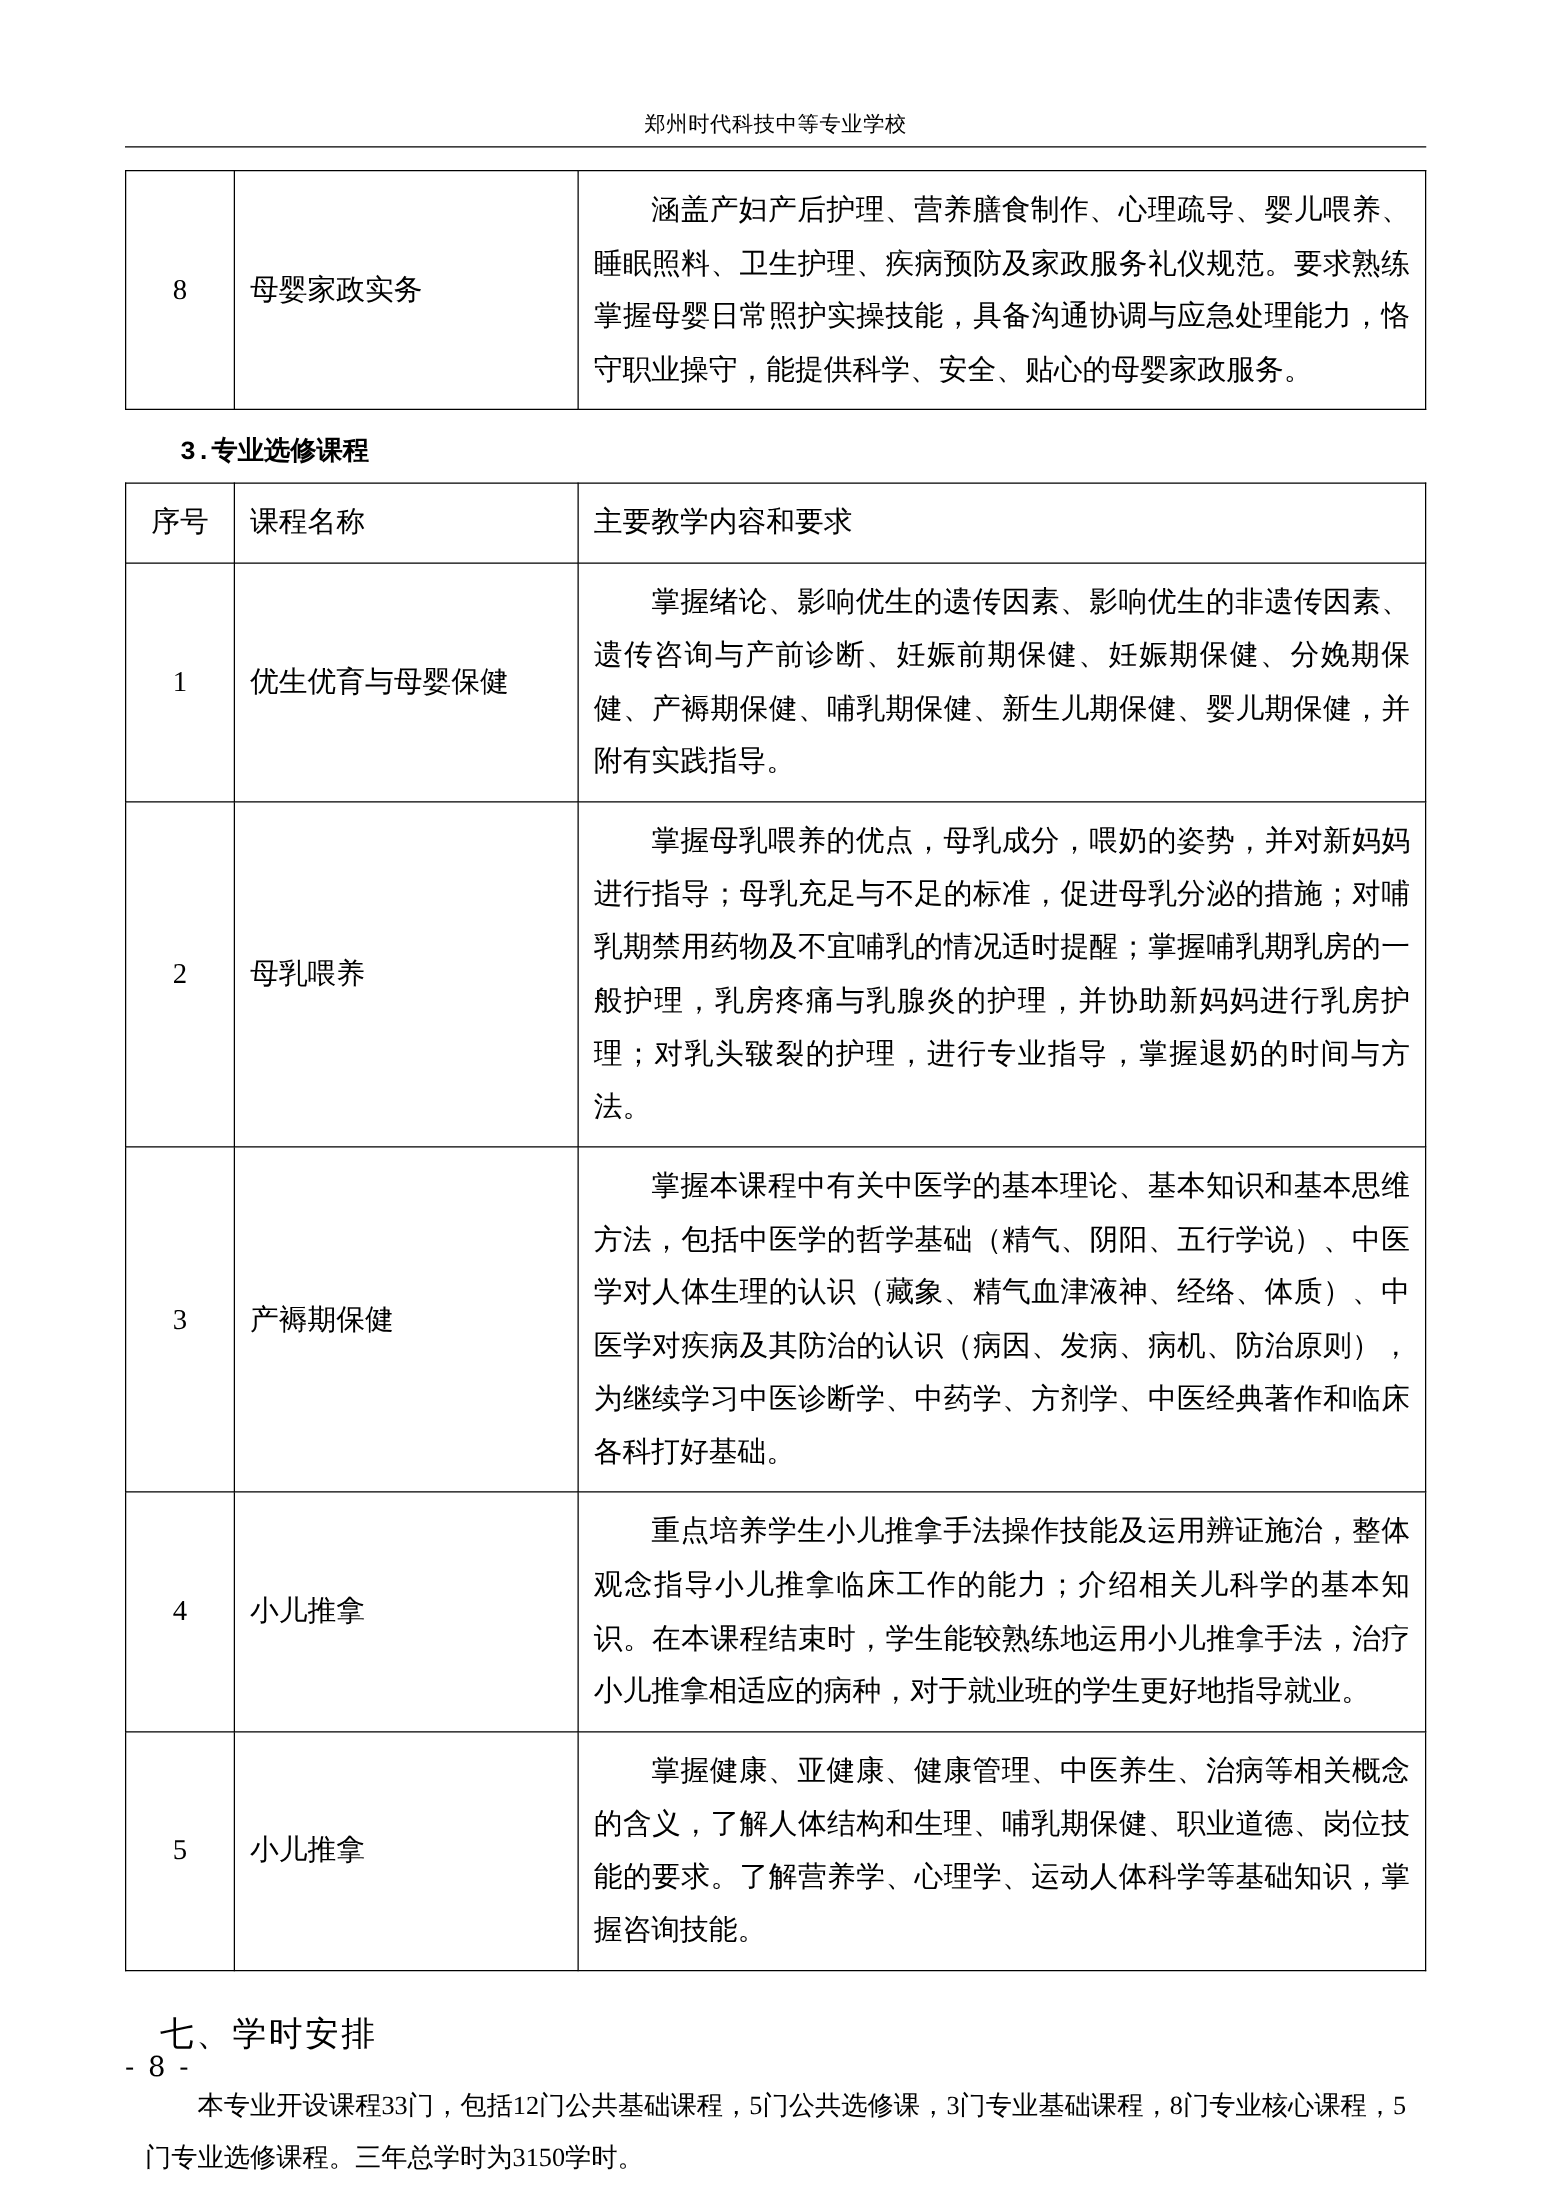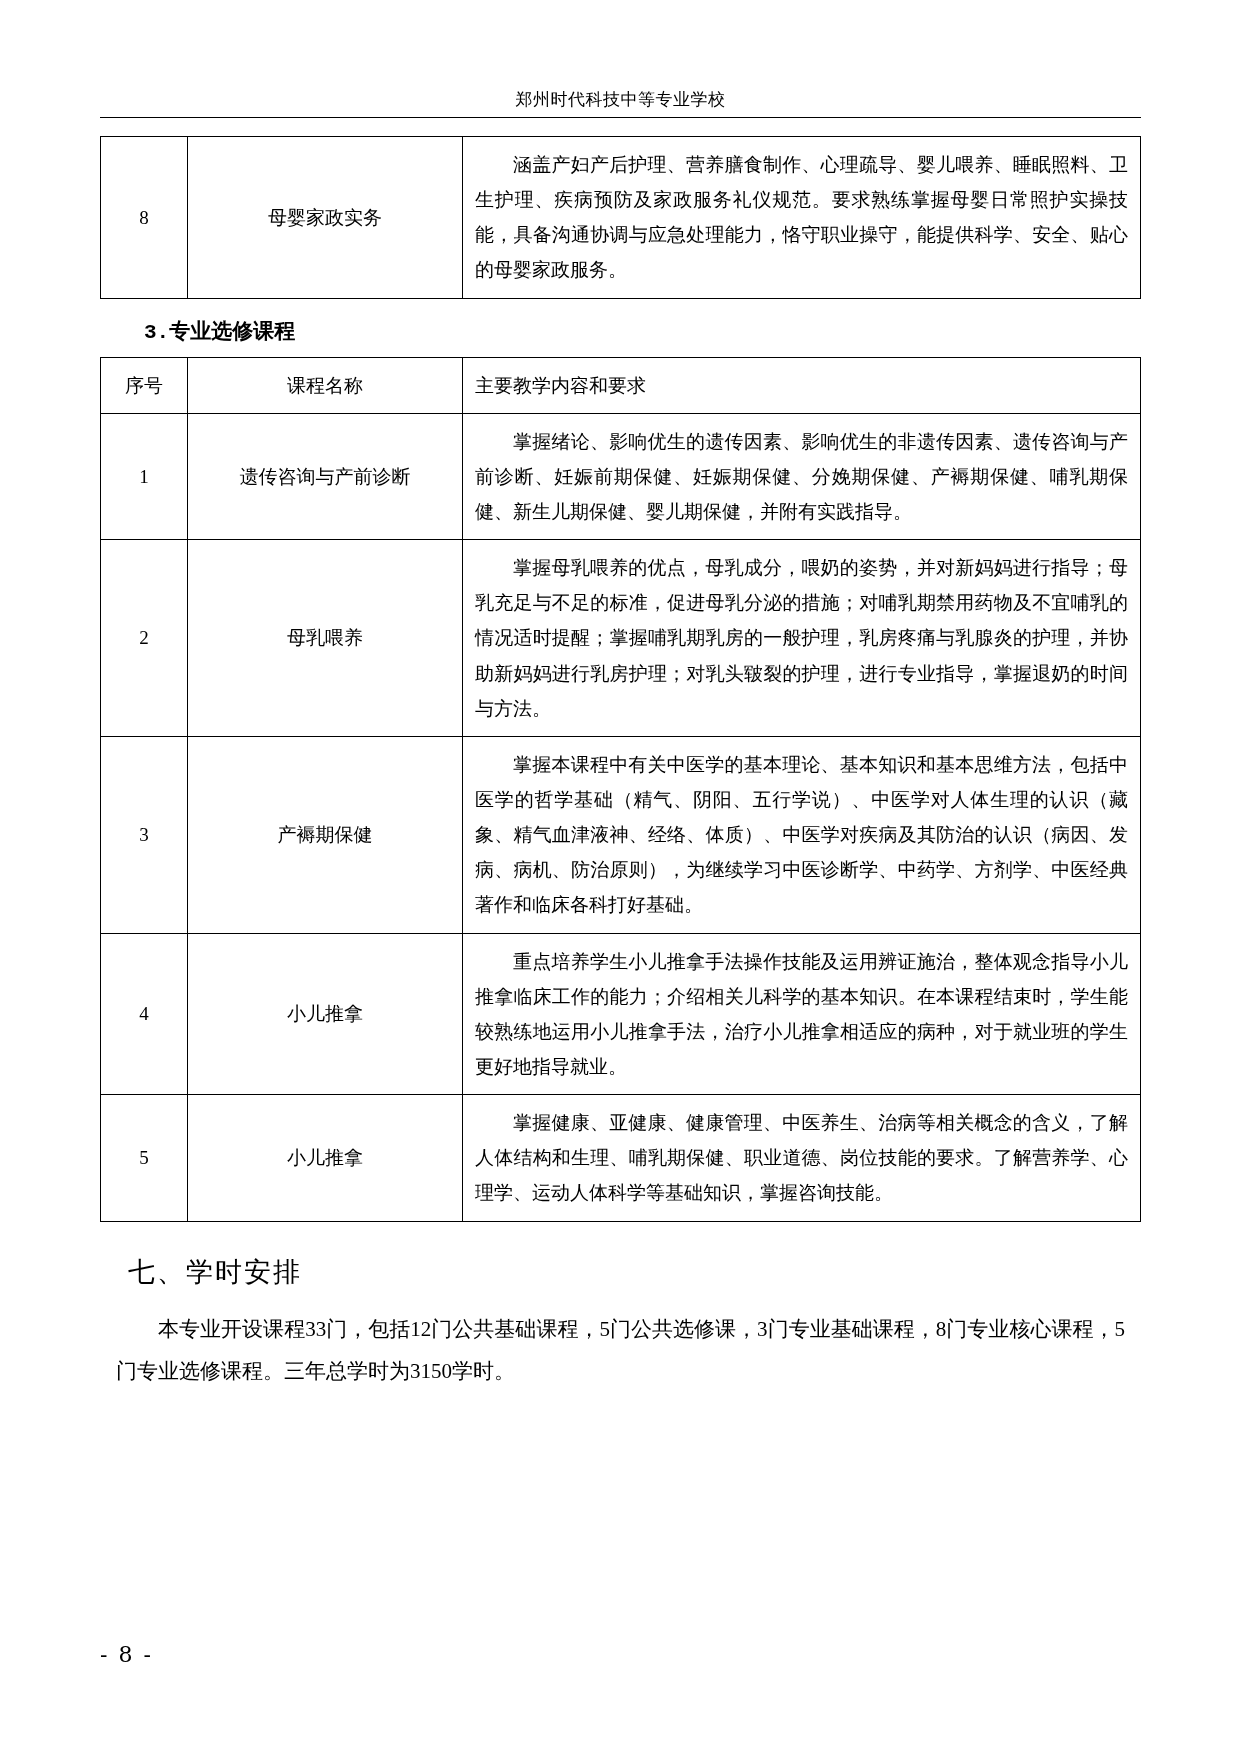--- a/index.html
+++ b/index.html
@@ -35,25 +35,25 @@
 
   table.doc-table {
     border-collapse: collapse;
     width: 100%;
     table-layout: fixed;
   }
   table.doc-table td, table.doc-table th {
     border: 1px solid #000;
     vertical-align: middle;
     padding: 10px 12px;
-    font-size: 19px;
+    font-size: 23px;
     line-height: 1.85;
   }
   .col-no { width: 62px; text-align: center; }
-  .col-name { width: 250px; text-align: center; }
+  .col-name { width: 250px; text-align: left; }
   .col-desc { text-align: justify; text-justify: inter-ideograph; }
   .desc-p {
     margin: 0;
     text-indent: 2em;
   }
   th.th-cell {
     font-weight: normal;
     font-size: 19px;
     padding: 12px 8px;
   }
@@ -122,21 +122,21 @@
     <thead>
       <tr>
         <th class="th-cell col-no">序号</th>
         <th class="th-cell col-name">课程名称</th>
         <th class="th-cell col-desc">主要教学内容和要求</th>
       </tr>
     </thead>
     <tbody>
       <tr>
         <td class="col-no num-cell">1</td>
-        <td class="col-name">遗传咨询与产前诊断</td>
+        <td class="col-name">优生优育与母婴保健</td>
         <td class="col-desc">
           <p class="desc-p">掌握绪论、影响优生的遗传因素、影响优生的非遗传因素、遗传咨询与产前诊断、妊娠前期保健、妊娠期保健、分娩期保健、产褥期保健、哺乳期保健、新生儿期保健、婴儿期保健，并附有实践指导。</p>
         </td>
       </tr>
       <tr>
         <td class="col-no num-cell">2</td>
         <td class="col-name">母乳喂养</td>
         <td class="col-desc">
           <p class="desc-p">掌握母乳喂养的优点，母乳成分，喂奶的姿势，并对新妈妈进行指导；母乳充足与不足的标准，促进母乳分泌的措施；对哺乳期禁用药物及不宜哺乳的情况适时提醒；掌握哺乳期乳房的一般护理，乳房疼痛与乳腺炎的护理，并协助新妈妈进行乳房护理；对乳头皲裂的护理，进行专业指导，掌握退奶的时间与方法。</p>
         </td>

